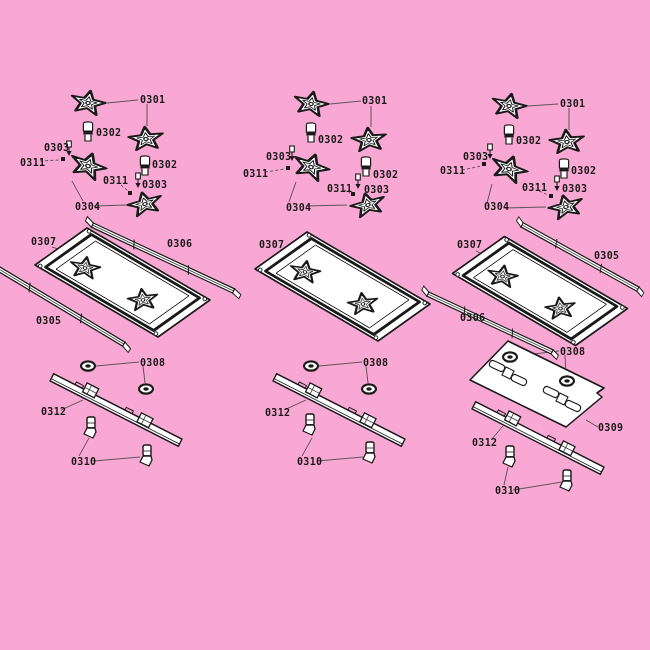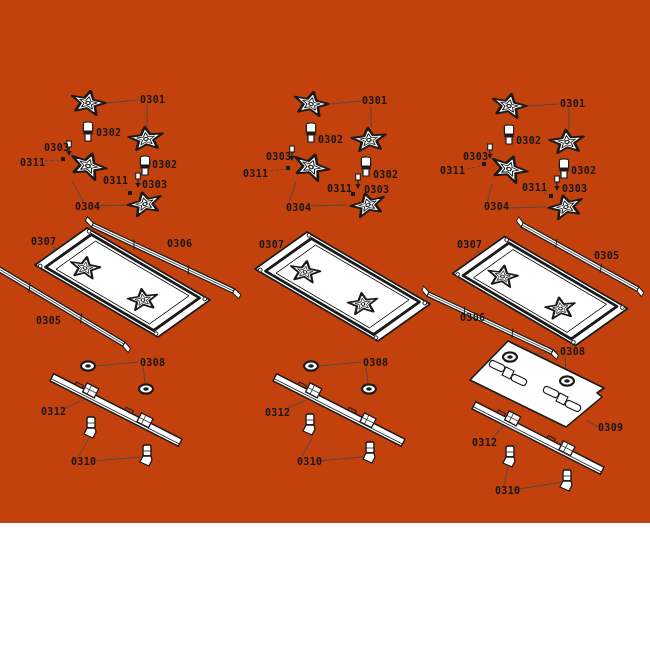--- a/index.html
+++ b/index.html
@@ -1,16 +1,16 @@
 <!DOCTYPE html>
 <html><head>
 <meta charset="utf-8">
 <style>
   html,body { margin:0; padding:0; background:#ffffff; }
-  .stage { position:relative; width:650px; height:523px; background:#c2410c; overflow:hidden;
+  .stage { position:relative; width:650px; height:650px; background:#f9a8d4; overflow:hidden;
            font-family:"DejaVu Sans Mono", monospace; }
   svg { display:block; }
   .ink  { fill:#ffffff; stroke:#1a1a1a; }
   .solid{ fill:#1a1a1a; stroke:none; }
   .lead { fill:none; stroke:#4a4a4a; stroke-width:.9; }
   .dash { stroke-dasharray:3 2.2; }
   .lbl  { font:700 10px "DejaVu Sans Mono", monospace; fill:#161616; letter-spacing:.3px; }
 </style>
 </head>
 <body>

